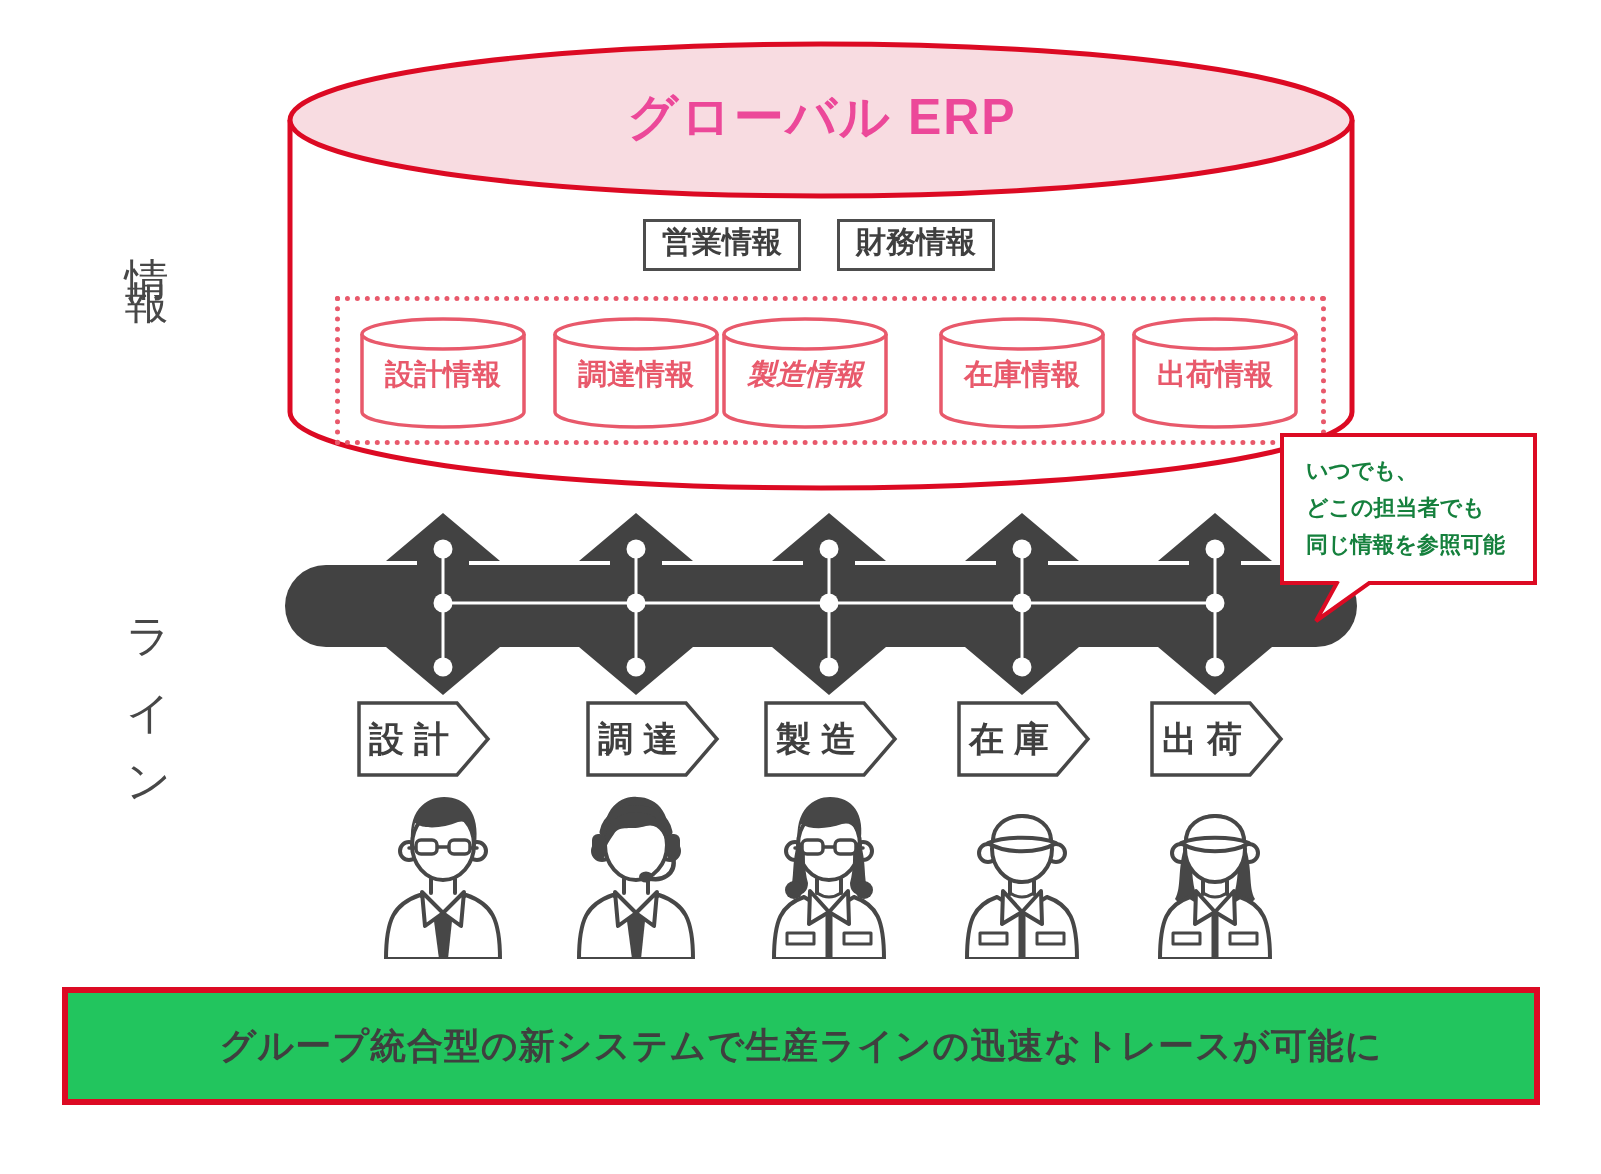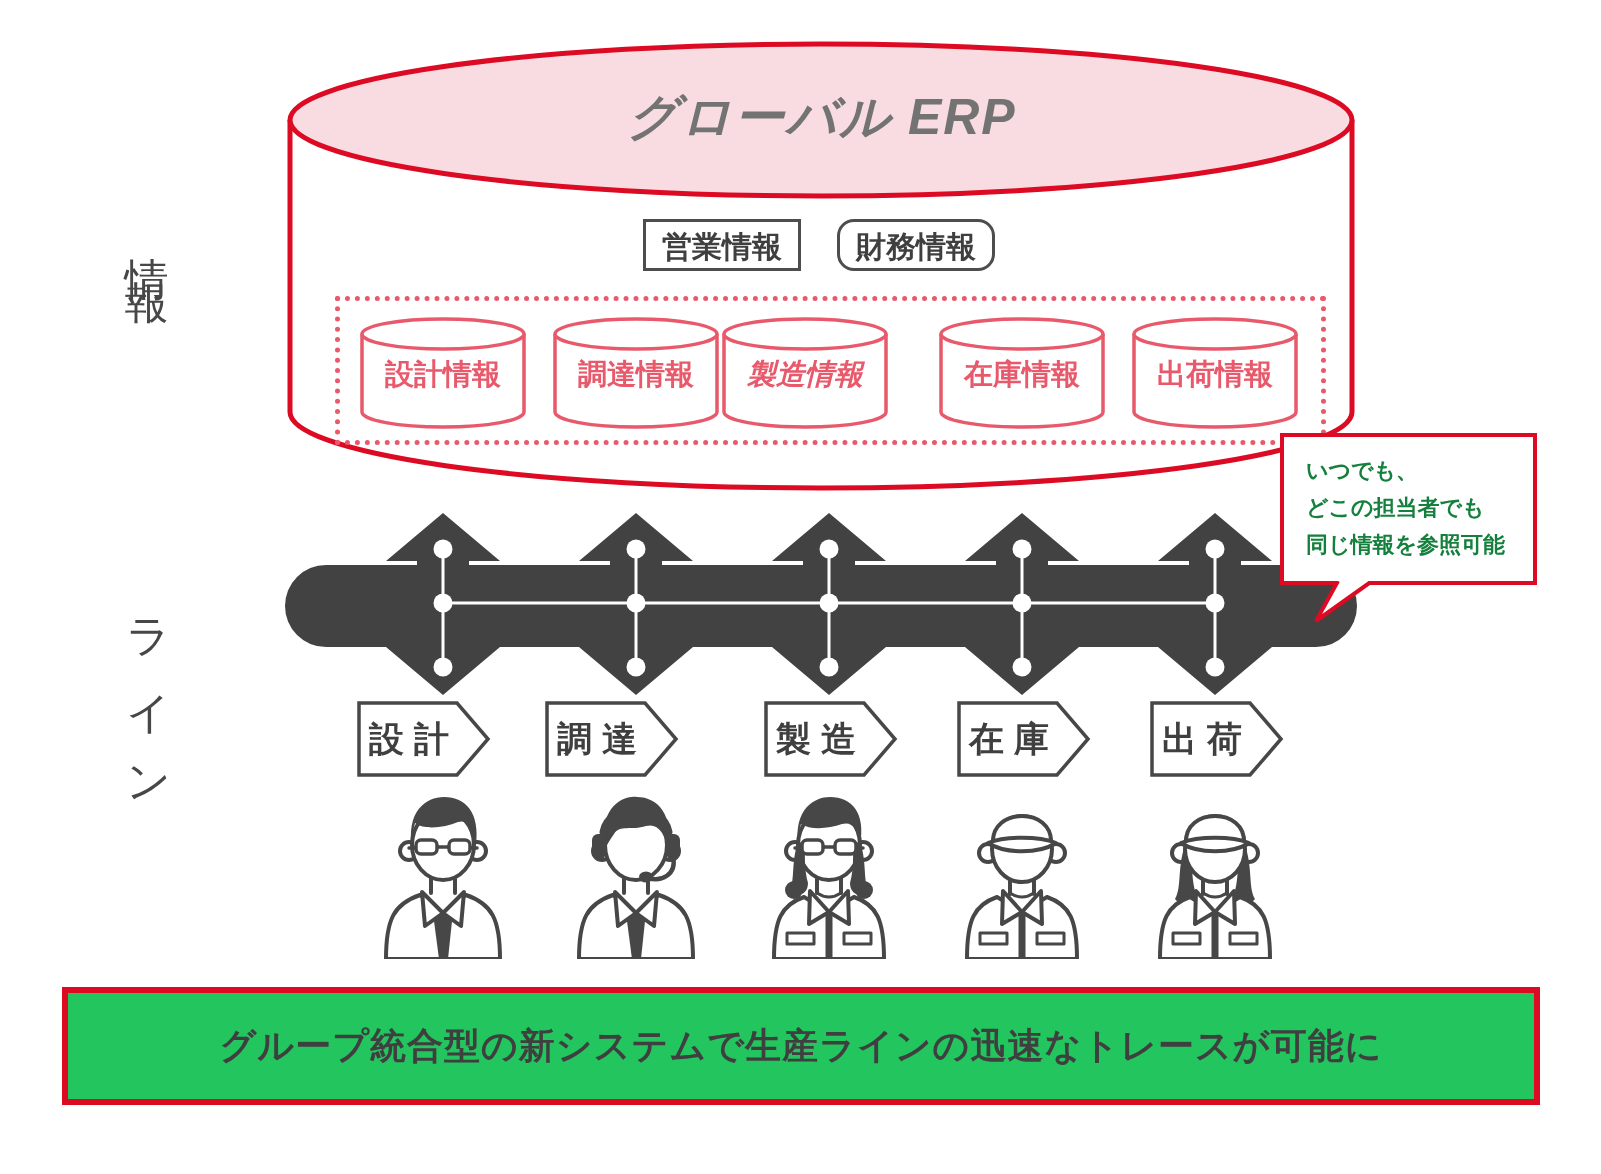--- a/index.html
+++ b/index.html
@@ -2,24 +2,24 @@
 <html><head>
 <meta charset="utf-8">
 <style>
   html,body{margin:0;padding:0;background:#fff;}
   .stage{position:relative;width:1601px;height:1174px;background:#fff;overflow:hidden;
          font-family:"Liberation Sans","DejaVu Sans",sans-serif;}
   .abs{position:absolute;}
   
   .erp-title{left:432px;top:84px;width:780px;height:66px;z-index:2;
     display:flex;align-items:center;justify-content:center;
-    font-size:50px;font-weight:bold;color:#737373;letter-spacing:2px;font-style:italic;}
+    font-size:50px;font-weight:bold;color:#ec4899;letter-spacing:2px;}
   
   .info-box{height:52px;width:158px;z-index:3;background:#fff;border:3px solid #4d4d4d;
-    display:flex;align-items:flex-end;justify-content:center;
+    display:flex;align-items:flex-start;justify-content:center;
     font-size:30px;font-weight:bold;color:#3f3f3f;box-sizing:border-box;}
   
   .db-region{left:335px;top:296px;width:991px;height:149px;z-index:2;
     border:5px dotted #e8596b;box-sizing:border-box;}
   
   .db{width:170px;height:112px;top:317px;z-index:3;}
   .db .lbl{position:absolute;left:0;top:38px;width:100%;height:40px;
     display:flex;align-items:center;justify-content:center;
     font-size:29px;font-weight:bold;color:#e8596b;}
   
@@ -51,21 +51,21 @@
 
   <svg class="abs" style="left:282px;top:40px;z-index:1;" width="1080" height="460" viewBox="0 0 1080 460">
     <path d="M8,80 L8,372 A531,76 0 0 0 1070,372 L1070,80" fill="#ffffff" stroke="#dc0a23" stroke-width="5"></path>
     <ellipse cx="539" cy="80" rx="531" ry="76" fill="#f8dce1" stroke="#dc0a23" stroke-width="5"></ellipse>
   </svg>
   <div class="abs erp-title">グローバル ERP</div>
 
   <div class="abs info-box" style="left:643px;top:219px;">
     <span>営業情報</span>
   </div>
-  <div class="abs info-box" style="left:837px;top:219px;border-radius:17px;">
+  <div class="abs info-box" style="left:837px;top:219px;">
     <span>財務情報</span>
   </div>
 
   <div class="abs db-region"></div>
 
   <div class="abs db" style="left:358px;">
     <svg width="170" height="112" viewBox="0 0 170 112">
       <path d="M4,17 L4,95 A81,15 0 0 0 166,95 L166,17" fill="#fff" stroke="#e8596b" stroke-width="3.5"></path>
       <ellipse cx="85" cy="17" rx="81" ry="15" fill="#fff" stroke="#e8596b" stroke-width="3.5"></ellipse>
     </svg>
@@ -154,21 +154,21 @@
   </svg>
 
   <div class="abs chev" style="left:356px;">
     <svg width="136" height="78" viewBox="0 0 136 78">
       <polygon points="3,3 101,3 132,39 101,75 3,75" fill="#fff" stroke="#474747" stroke-width="3.5"></polygon>
     </svg>
     <div class="lbl">
         <span>設計</span>
       </div>
   </div>
-  <div class="abs chev" style="left:544px;">
+  <div class="abs chev" style="left:585px;">
     <svg width="136" height="78" viewBox="0 0 136 78">
       <polygon points="3,3 101,3 132,39 101,75 3,75" fill="#fff" stroke="#474747" stroke-width="3.5"></polygon>
     </svg>
     <div class="lbl">
         <span>調達</span>
       </div>
   </div>
   <div class="abs chev" style="left:763px;">
     <svg width="136" height="78" viewBox="0 0 136 78">
       <polygon points="3,3 101,3 132,39 101,75 3,75" fill="#fff" stroke="#474747" stroke-width="3.5"></polygon>

